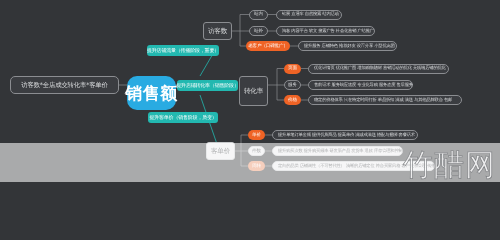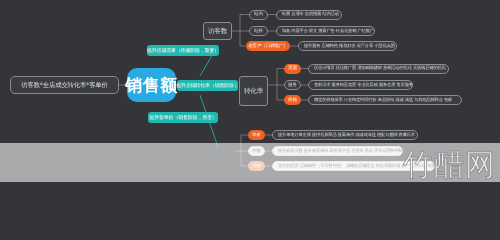--- a/index.html
+++ b/index.html
@@ -35,20 +35,21 @@
   }
   
   .root{
     background:#29abe2;
     border-radius:10px;
     color:#ffffff;
     font-size:17px;
     font-weight:700;
     letter-spacing:0.5px;
     box-shadow:0 0 0 0 rgba(0,0,0,0);
+    margin-top:8px;
   }
   
   .teal{
     background:#22b8b0;
     border-radius:3px;
     color:#ffffff;
     font-size:5px;
   }
   
   .orange{
@@ -177,20 +178,21 @@
 
   <div class="node orange" style="left:284px;top:63.5px;width:17px;height:10px;">页面</div>
   <div class="node pill leaf" style="left:308px;top:63.5px;width:141px;height:10px;">优化详情页 优化推广图 增加购物随材 营销活动的优化 无线端店铺的优化</div>
 
   <div class="node chip" style="left:284px;top:80px;width:17px;height:10px;">服务</div>
   <div class="node pill leaf" style="left:308px;top:80px;width:105px;height:10px;">售前话术 服务响应速度 专业化导购 服务态度 售后服务</div>
 
   <div class="node orange" style="left:284px;top:95px;width:17px;height:10px;">价格</div>
   <div class="node pill leaf" style="left:308px;top:95px;width:154px;height:10px;">稳定的价格体系 只在特定时间打折 单品折扣 满减 满送 与其他品牌联合 包邮</div>
 
+  <div class="node pill light lv1" style="left:206px;top:142px;width:29px;height:18px;">客单价</div>
 
   <div class="node orange" style="left:248px;top:130px;width:17px;height:10px;">单价</div>
   <div class="node pill leaf" style="left:272px;top:130px;width:146px;height:10px;">提升单笔订单金额 提供优质商品 提高单价 满减或满送 搭配与捆绑 套餐话术</div>
 
   <div class="node chip light" style="left:248px;top:146px;width:17px;height:10px;">件数</div>
   <div class="node pill light leaf" style="left:272px;top:146px;width:131px;height:10px;">提升购买次数 提升购买频率 研发新产品 发货率 退款 库存管理和控制</div>
 
   <div class="node orange faded" style="left:248px;top:161px;width:17px;height:10px;">周转</div>
   <div class="node pill light leaf" style="left:272px;top:161px;width:163px;height:10px;">定向的品类 店铺调性（不可替代性） 清晰的店铺定位 符合买家风格 客户关系管理 传播性 互动</div>
 

